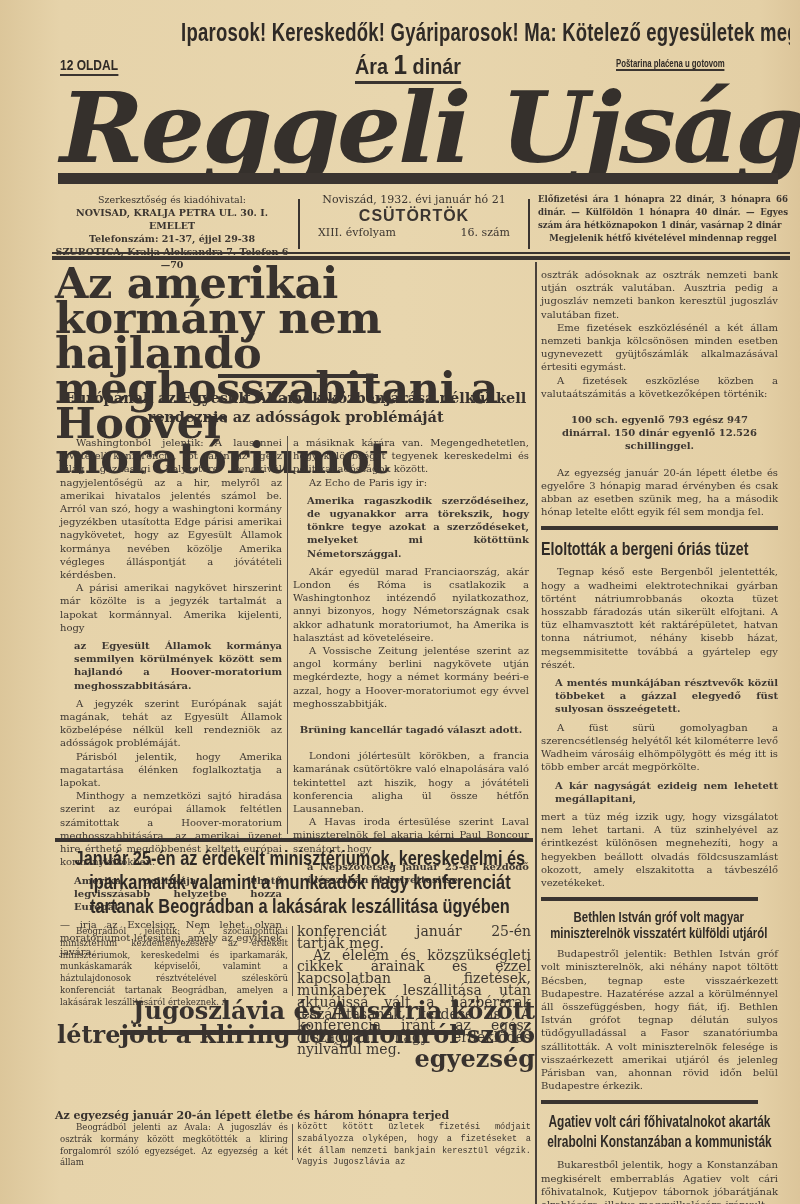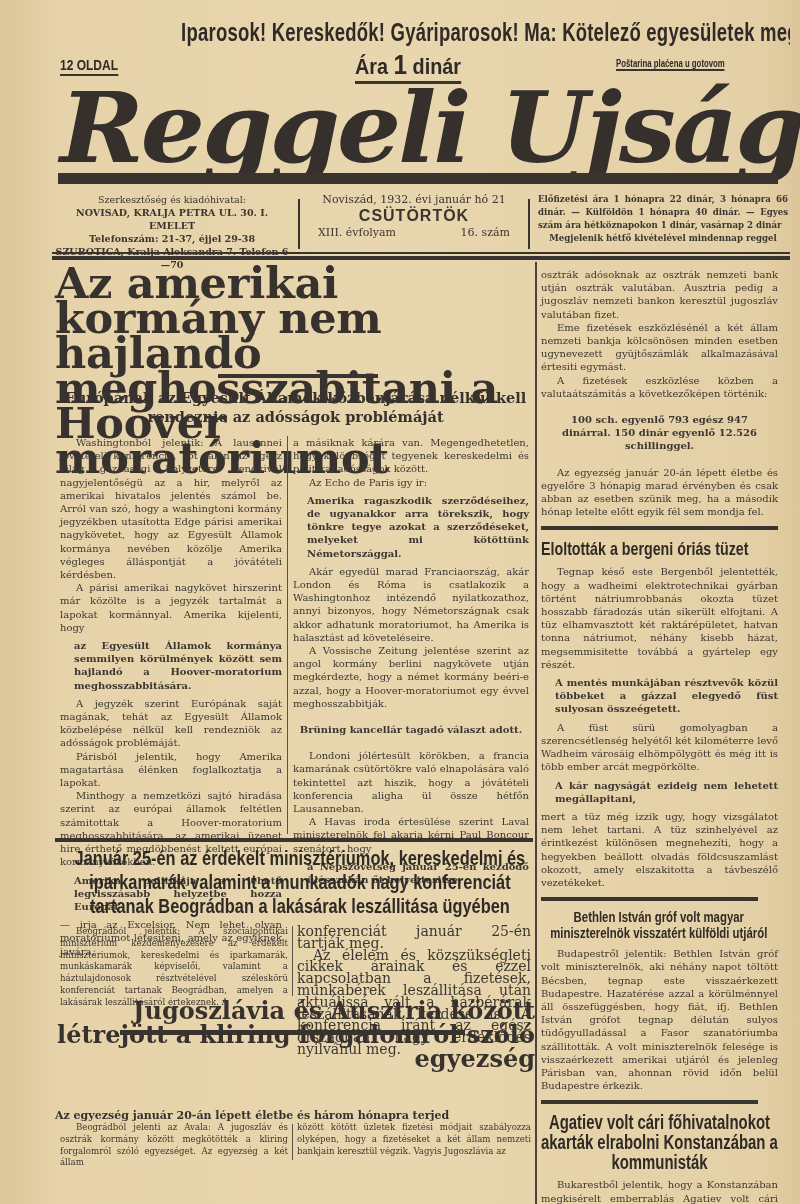--- a/index.html
+++ b/index.html
@@ -71,21 +71,21 @@
 
   .h2 { left: 58px; top: 846px; width: 478px; font-size: 21px; line-height: 24px; text-align: center; }
   .h2 span { display: inline-block; transform: scaleX(0.78); transform-origin: center; white-space: nowrap; }
 
   .colC { left: 60px; top: 926px; width: 228px; font-size: 8.6px; line-height: 11.8px; }
   .colD { left: 297px; top: 926px; width: 234px; font-size: 14px; line-height: 11.8px; }
 
   .h3 { left: 55px; top: 999px; width: 480px; text-align: right; font-family: "DejaVu Serif", serif; font-weight: bold; font-size: 24px; line-height: 24px; color: #38322e; }
   .h3sub { left: 55px; top: 1097px; width: 480px; font-family: "DejaVu Serif", serif; font-weight: bold; font-size: 11px; color: #38322e; margin-top: 12px; }
   .colE { left: 60px; top: 1122px; width: 228px; font-size: 8.6px; line-height: 11.8px; }
-  .colF { left: 297px; top: 1122px; width: 234px; font-size: 8.6px; line-height: 11.8px; }
+  .colF { left: 297px; top: 1122px; width: 234px; font-size: 8.6px; line-height: 11.8px; font-family: Liberation Mono, monospace; }
 
   .r-h { font-size: 19px; line-height: 21px; }
   .r-h span { display: inline-block; transform: scaleX(0.72); white-space: nowrap; }
 </style>
 </head>
 <body>
 
 <div class="page">
 
   <div class="abs banner cond">
@@ -206,21 +206,21 @@
 
     <div>
       <div class="rh" style="font-size:15px; line-height:16px; margin-bottom:6px;">
         <span style="display:block; width:310px; transform:scaleX(0.76); transform-origin:left top;">Bethlen István gróf volt magyar miniszterelnök visszatért külföldi utjáról</span>
       </div>
       <p>Budapestről jelentik: Bethlen István gróf volt miniszterelnök, aki néhány napot töltött Bécsben, tegnap este visszaérkezett Budapestre. Hazatérése azzal a körülménnyel áll összefüggésben, hogy fiát, ifj. Bethlen István grófot tegnap délután sulyos tüdőgyulladással a Fasor szanatóriumba szállitották. A volt miniszterelnök felesége is visszaérkezett amerikai utjáról és jelenleg Párisban van, ahonnan rövid időn belül Budapestre érkezik.</p>
     </div>
     <div class="sect-rule" style="margin:8px 20px 8px 0; height:4px;"></div>
 
     <div>
-      <div class="rh" style="font-size:20px; line-height:20px; margin-bottom:6px;">
+      <div class="rh" style="font-size:16px; line-height:20px; margin-bottom:6px;">
         <span style="display:block; width:318px; transform:scaleX(0.745); transform-origin:left top;">Agatiev volt cári főhivatalnokot akarták elrabolni Konstanzában a kommunisták</span>
       </div>
       <p>Bukarestből jelentik, hogy a Konstanzában megkisérelt emberrablás Agatiev volt cári főhivatalnok, Kutjepov tábornok jóbarátjának elrablására, illetve meggyilkolására irányult.</p>
 
     </div>
   </div>
 
 </div>
 
 </body></html>

